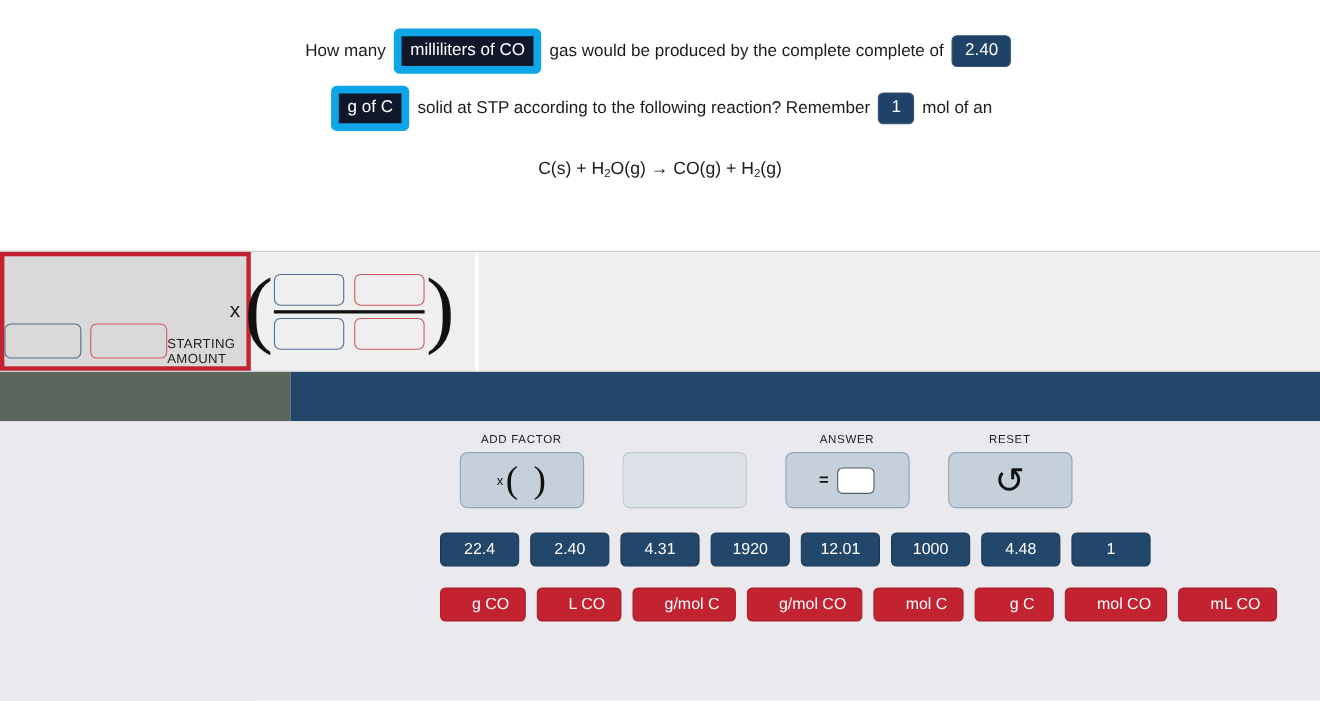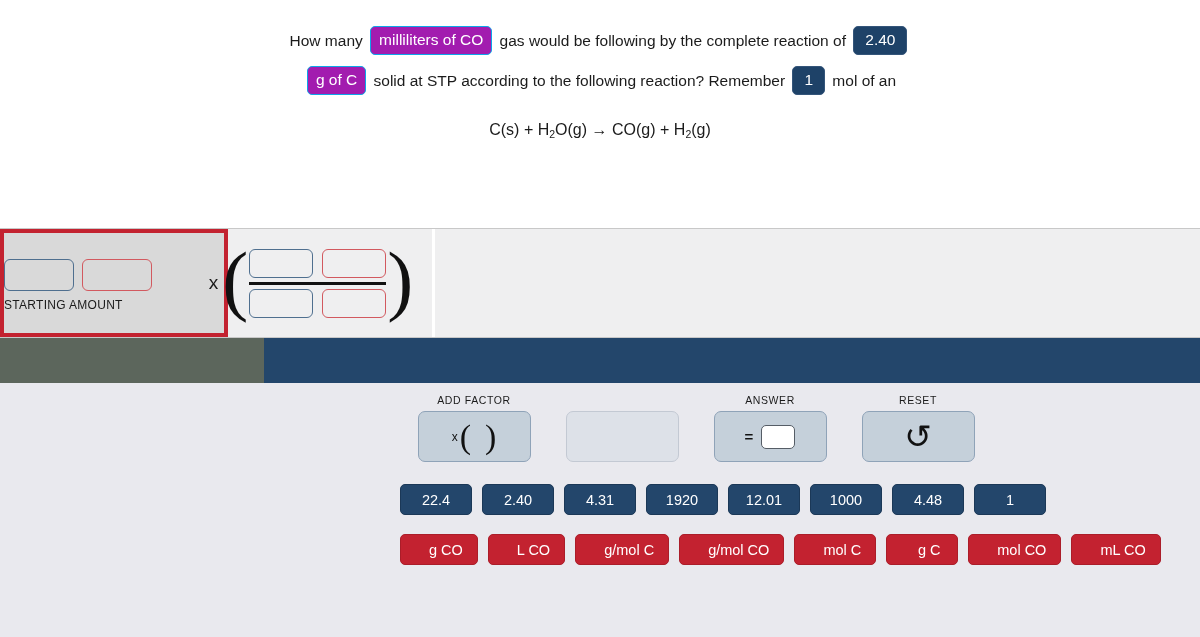--- a/index.html
+++ b/index.html
@@ -30,21 +30,21 @@
   .pill {
     display: inline-block;
     vertical-align: middle;
     color: #ffffff;
     border-radius: 5px;
     padding: 4px 8px 5px 8px;
     font-size: 15.5px;
     line-height: 18px;
     margin: 0 3px;
   }
-  .pill.red { background: #a21caf; border: 1px solid #0ea5e9; }
+  .pill.red { background: #0f172a; border: 7px solid #0ea5e9; }
   .pill.navy { background: #1e4268; border: 1px solid #34557a; min-width: 26px; text-align: center; }
   .pill.navy.w-num { padding: 4px 11px 5px 11px; }
 
   .equation {
     text-align: center;
     font-size: 16px;
     color: #1b1b1b;
     margin-top: 26px;
   }
   .equation sub { font-size: 10.5px; vertical-align: baseline; position: relative; top: 3px; }
@@ -59,22 +59,22 @@
     border-bottom: 1px solid #c8c8c8;
   }
 
   .starting-amount {
     position: absolute;
     left: 0px; top: 0px;
     width: 228px; height: 108px;
     background: #d9d9d9;
     border: 4px solid #c32230;
     display: flex;
-    flex-direction: column;
-    align-items: flex-start;
+    flex-direction: row;
+    align-items: flex-end;
     justify-content: center;
   }
   .sa-slots { display: flex; gap: 8px; margin-bottom: 7px; margin-top: 4px; }
   .slot {
     width: 70px; height: 32px;
     border-radius: 6px;
     background: transparent;
   }
   .slot.blue { border: 1.5px solid #4f6f8f; }
   .slot.red  { border: 1.5px solid #d2595f; }
@@ -198,21 +198,21 @@
   .row-units { margin-top: 19px; }
 </style>
 </head>
 <body>
 
 <div class="question-area">
 
   <div class="q-line">
     <span class="q-text">How many</span>
     <span class="pill red">milliliters of CO</span>
-    <span class="q-text">gas would be following by the complete reaction of</span>
+    <span class="q-text">gas would be produced by the complete complete of</span>
     <span class="pill navy w-num">2.40</span>
   </div>
 
   <div class="q-line">
     <span class="pill red">g of C</span>
     <span class="q-text">solid at STP according to the following reaction? Remember</span>
     <span class="pill navy w-num">1</span>
     <span class="q-text">mol of an</span>
   </div>
 

